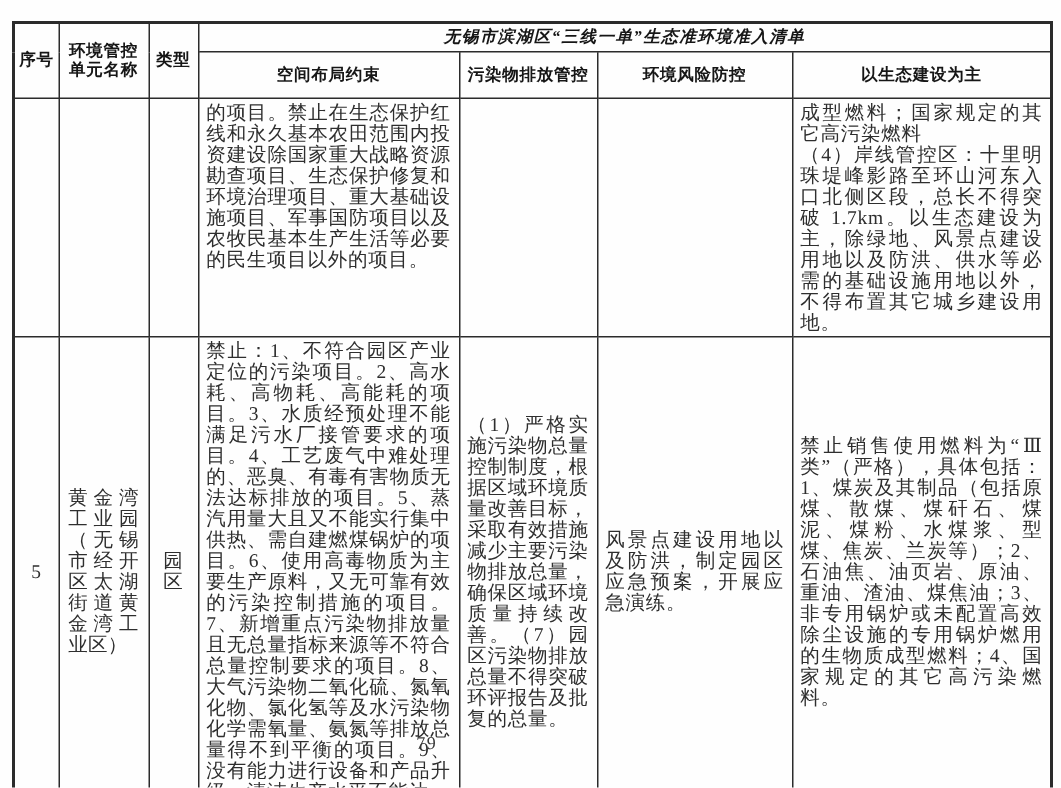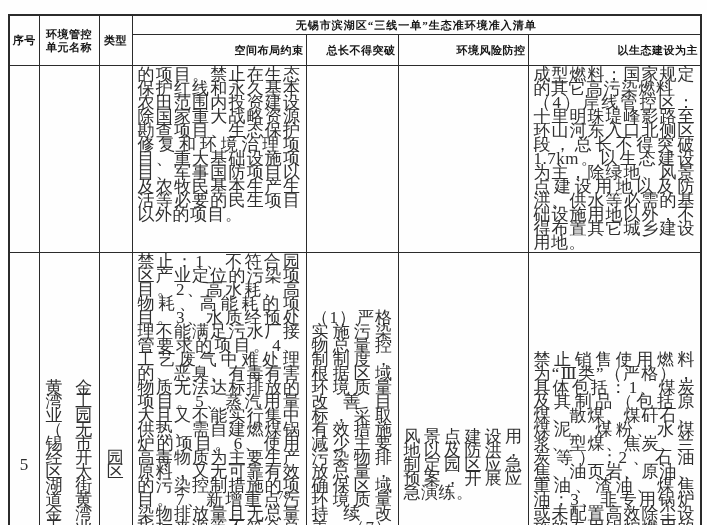--- a/index.html
+++ b/index.html
@@ -32,25 +32,25 @@
     font-weight:bold;
     font-size:11px;
     line-height:13px;
     text-align:center;
     vertical-align:middle;
     color:#161616;
     padding:1px 2px;
     letter-spacing:0.5px;
   }
   tr.hrow1 td{height:16px;}
-  tr.hrow2 td{height:28px;text-align:right;}
-  .span-title{letter-spacing:1px;}
+  tr.hrow2 td{height:28px;}
+  .span-title{letter-spacing:1px;font-style:italic;}
   
   .c{
-    font-size:17px;
+    font-size:13px;
     line-height:14px;
     letter-spacing:0.5px;
     padding:2px 5px;
     vertical-align:middle;
     text-align:justify;
     white-space:pre-line;
     color:#2e2e2e;
   }
   .c.top{vertical-align:top;}
   .c.center{text-align:center;vertical-align:middle;white-space:normal;}
@@ -91,21 +91,21 @@
     <tbody>
         <tr class="hrow1">
       <td class="hc" rowspan="2">序号</td>
       <td class="hc" rowspan="2">环境管控单元名称</td>
       <td class="hc" rowspan="2">类型</td>
       <td class="hc span-title" colspan="4">无锡市滨湖区“三线一单”生态准环境准入清单</td>
     </tr>
 
     <tr class="hrow2">
       <td class="hc">空间布局约束</td>
-      <td class="hc">总长不得突破</td>
+      <td class="hc">污染物排放管控</td>
       <td class="hc">环境风险防控</td>
       <td class="hc">以生态建设为主</td>
     </tr>
 
     <tr class="brow1">
       <td class="c center"></td>
       <td class="c cell-unit"></td>
       <td class="c center"></td>
       <td class="c top">的项目。禁止在生态保护红线和永久基本农田范围内投资建设除国家重大战略资源勘查项目、生态保护修复和环境治理项目、重大基础设施项目、军事国防项目以及农牧民基本生产生活等必要的民生项目以外的项目。</td>
       <td class="c"></td>

